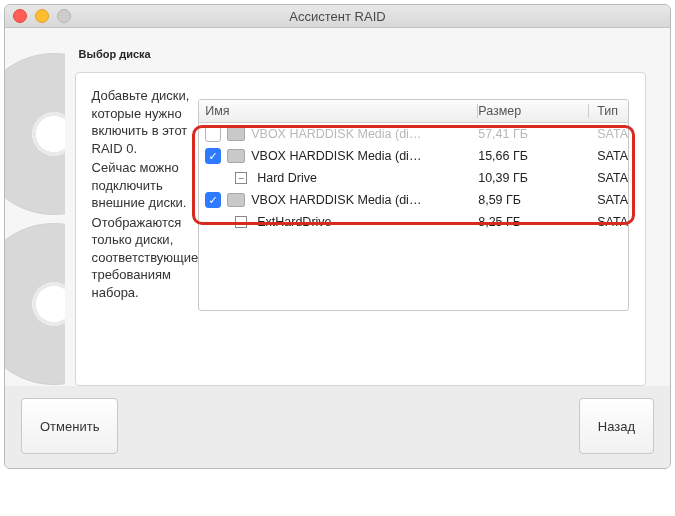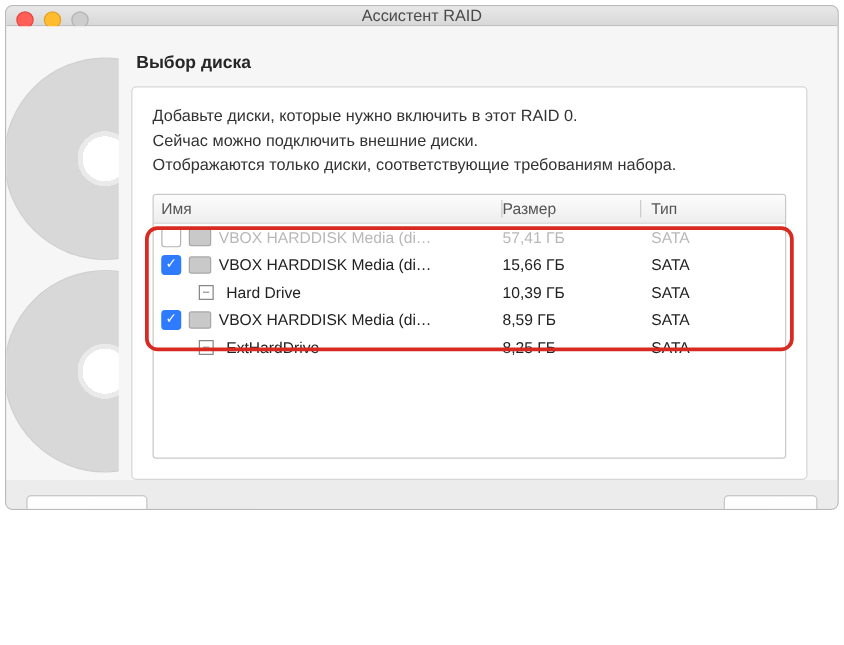--- a/index.html
+++ b/index.html
@@ -15,21 +15,21 @@
   }
   .outer {
     box-sizing: border-box;
     width: 675px;
     height: 516px;
     padding: 4px;
   }
   .window {
     box-sizing: border-box;
     width: 667px;
-    height: 404px;
+    height: 465px;
     border: 1px solid #b9b9b9;
     border-radius: 6px;
     overflow: hidden;
     display: flex;
     flex-direction: column;
     background: #ececec;
   }
   .titlebar {
     height: 22px;
     display: flex;
@@ -87,32 +87,32 @@
   .disc.d3 { top: 365px; }
 
   .content {
     flex: 1;
     padding: 16px 24px 0 10px;
     display: flex;
     flex-direction: column;
   }
   .heading {
     font-weight: 700;
-    font-size: 14px;
+    font-size: 11px;
     margin: 4px 0 12px 4px;
   }
 
   .panel {
     background: #fff;
     border: 1px solid #d6d6d6;
     border-radius: 4px;
     flex: 1;
     padding: 14px 16px 16px 16px;
     display: flex;
-    flex-direction: column;
+    flex-direction: row;
   }
   .intro p { margin: 0 0 2px 0; line-height: 1.35; color: #333; }
 
   .table-wrap {
     margin-top: 12px;
     position: relative;
     flex: 1;
   }
   .highlight-band {
     position: absolute;

